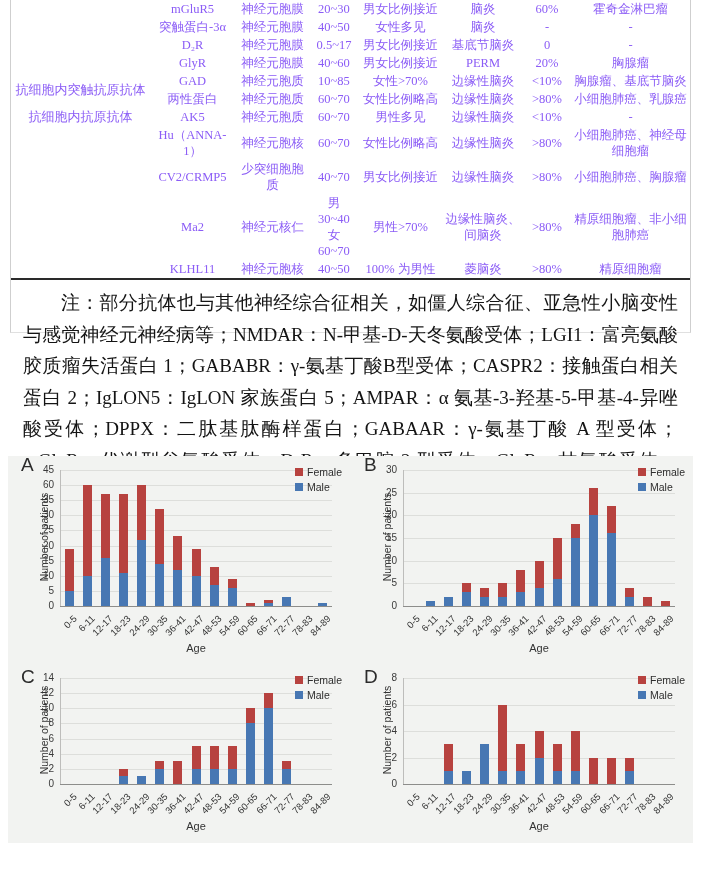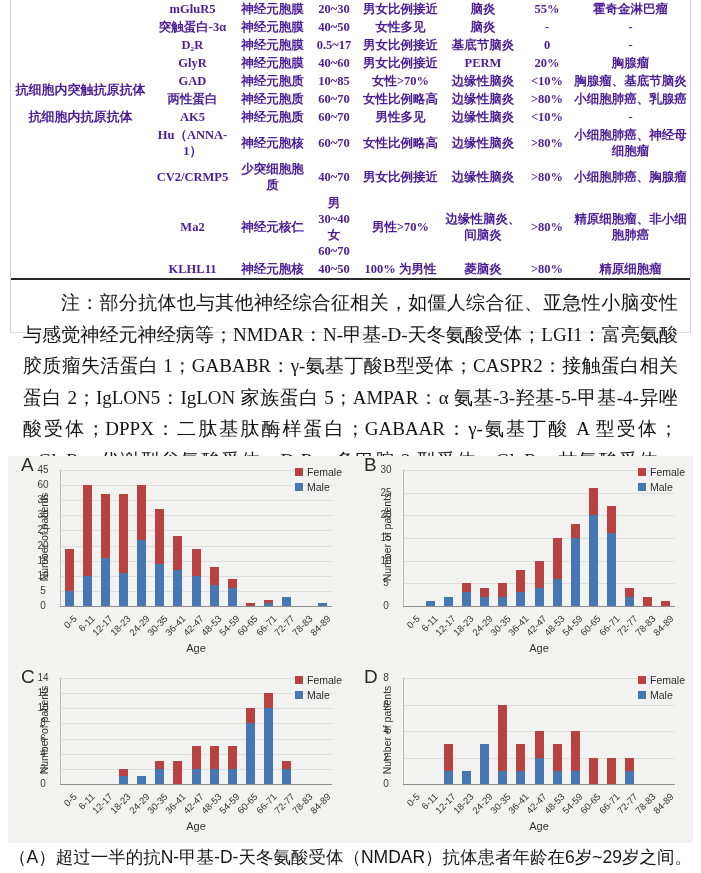--- a/index.html
+++ b/index.html
@@ -10,21 +10,21 @@
   
   .table-box { position:absolute; left:10px; top:0; width:681px; height:333px;
                border-left:1px solid #cfcfcf; border-right:1px solid #cfcfcf;
                border-bottom:1px solid #e0e0e0; background:#fff;
                font-family:"Liberation Serif","DejaVu Serif",serif; }
   .clip-row { height:12px; overflow:hidden; }
   .grid-row { display:grid; grid-template-columns:139px 85px 75px 48px 85px 80px 48px 119px;
               margin-top:-7px; font-size:12.5px; line-height:18px; }
   .grid-row > div { text-align:center; }
   table.ab-table { width:100%; border-collapse:collapse; table-layout:fixed;
-                   border-bottom:2.5px solid #2a2a2a; font-size:12.5px; color:#4c1d95;font-weight:bold; }
+                   border-bottom:2.5px solid #2a2a2a; font-size:12.5px; color:#8b5cf6; }
   table.ab-table td { text-align:center; vertical-align:middle; padding:1px 2px; line-height:16px; }
   td.cat { font-size:13px; padding:0 7px; }
   td.age { white-space:pre-line; }
   .note { padding:7px 12px 8px 12px; font-size:19px; line-height:1.66; text-align:justify;
           text-indent:2em; color:#141414; }
 
   
   .intro { position:absolute; left:10px; top:341px; width:681px;
            font-size:17.5px; line-height:28.5px; text-align:justify; text-indent:2em; color:#161616; }
 
@@ -32,21 +32,21 @@
   .figure { position:absolute; left:8px; top:456px; width:685px; height:387px; background:#f2f3f1; }
   .chart { position:absolute; }
   .chart-a { left:0; top:0; width:342px; height:212px; }
   .chart-b { left:343px; top:0; width:342px; height:212px; }
   .chart-c { left:0; top:212px; width:342px; height:175px; }
   .chart-d { left:343px; top:212px; width:342px; height:175px; }
   .panel-letter { position:absolute; left:13px; top:-2px; font-size:19px; color:#2b2b2b; }
   .gridline { position:absolute; height:1px; background:#dddedb; }
   .x-axis { position:absolute; height:1px; background:#8d8d8b; }
   .y-axis { position:absolute; width:1px; background:#bdbdbb; }
-  .ytick { position:absolute; font-size:10px; color:#3a3a3a; text-align:center; width:22px; }
+  .ytick { position:absolute; font-size:10px; color:#3a3a3a; text-align:right; width:22px; }
   .xtick { position:absolute; font-size:9.5px; color:#333; width:44px; text-align:right;
            transform-origin:100% 0; transform:rotate(-45deg); white-space:nowrap; }
   .bar-seg { position:absolute; }
   .ylab { position:absolute; font-size:10.5px; color:#333; transform:rotate(-90deg);
           transform-origin:center center; white-space:nowrap; }
   .xlab { position:absolute; font-size:11px; color:#333; text-align:center; }
   .legend { position:absolute; }
   .legend-item { display:flex; align-items:center; gap:4px; font-size:10.5px; color:#2e2e2e; margin-bottom:3px; }
   .sw { width:8px; height:8px; display:inline-block; }
 
@@ -72,21 +72,21 @@
           <col style="width:119px">
       </colgroup>
       <tbody>
           <tr>
             <td class="cat"></td>
             <td>mGluR5</td>
             <td>神经元胞膜</td>
             <td class="age">20~30</td>
             <td>男女比例接近</td>
             <td>脑炎</td>
-            <td>55%</td>
+            <td>60%</td>
             <td>霍奇金淋巴瘤</td>
           </tr>
           <tr>
             <td class="cat"></td>
             <td>突触蛋白-3α</td>
             <td>神经元胞膜</td>
             <td class="age">40~50</td>
             <td>女性多见</td>
             <td>脑炎</td>
             <td>-</td>
@@ -453,14 +453,13 @@
             <span>Female</span>
           </div>
           <div class="legend-item">
             <span class="sw" style="background: rgb(71, 119, 179);"></span>
             <span>Male</span>
           </div>
         </div>
       </div>
   </div>
 
-  <div class="caption">（A）超过一半的抗N-甲基-D-天冬氨酸受体（NMDAR）抗体患者年龄在6岁~29岁之间。</div>
 </div>
 
 </body></html>

